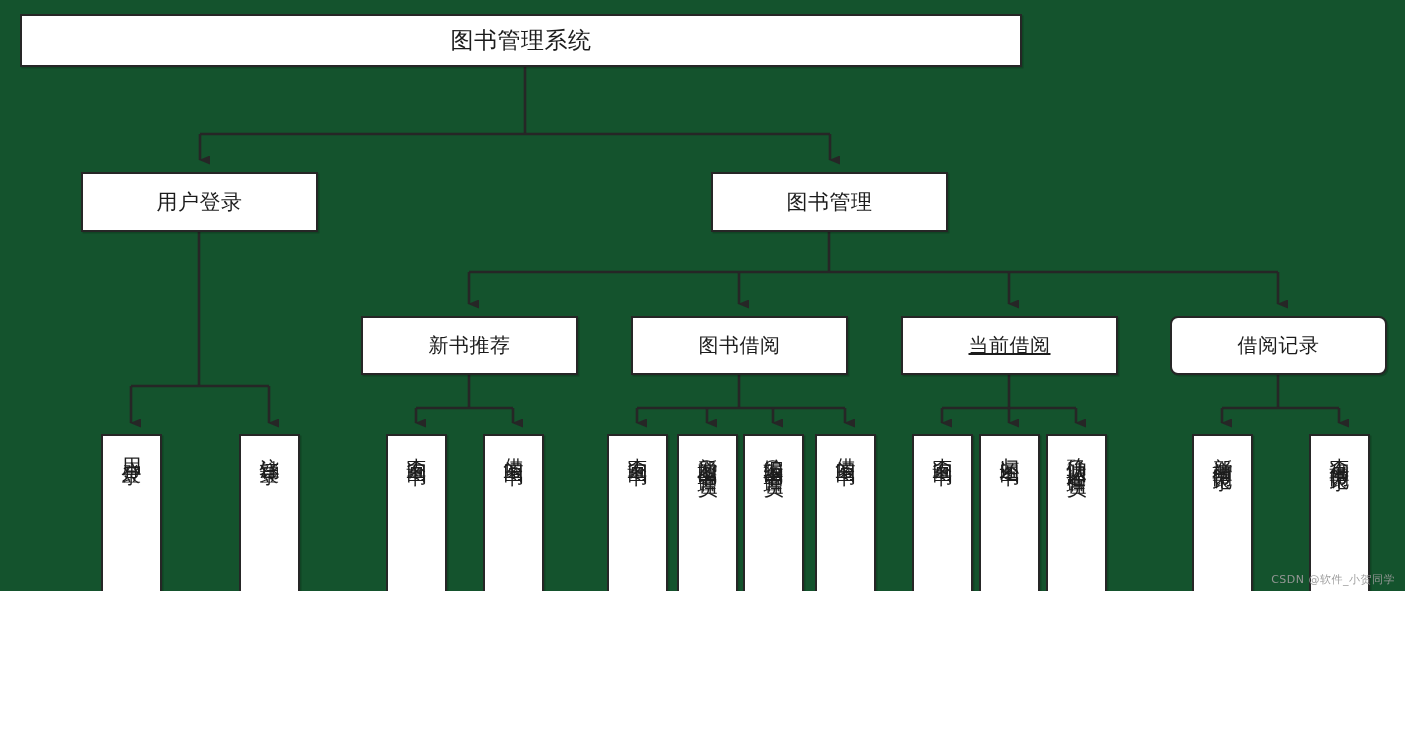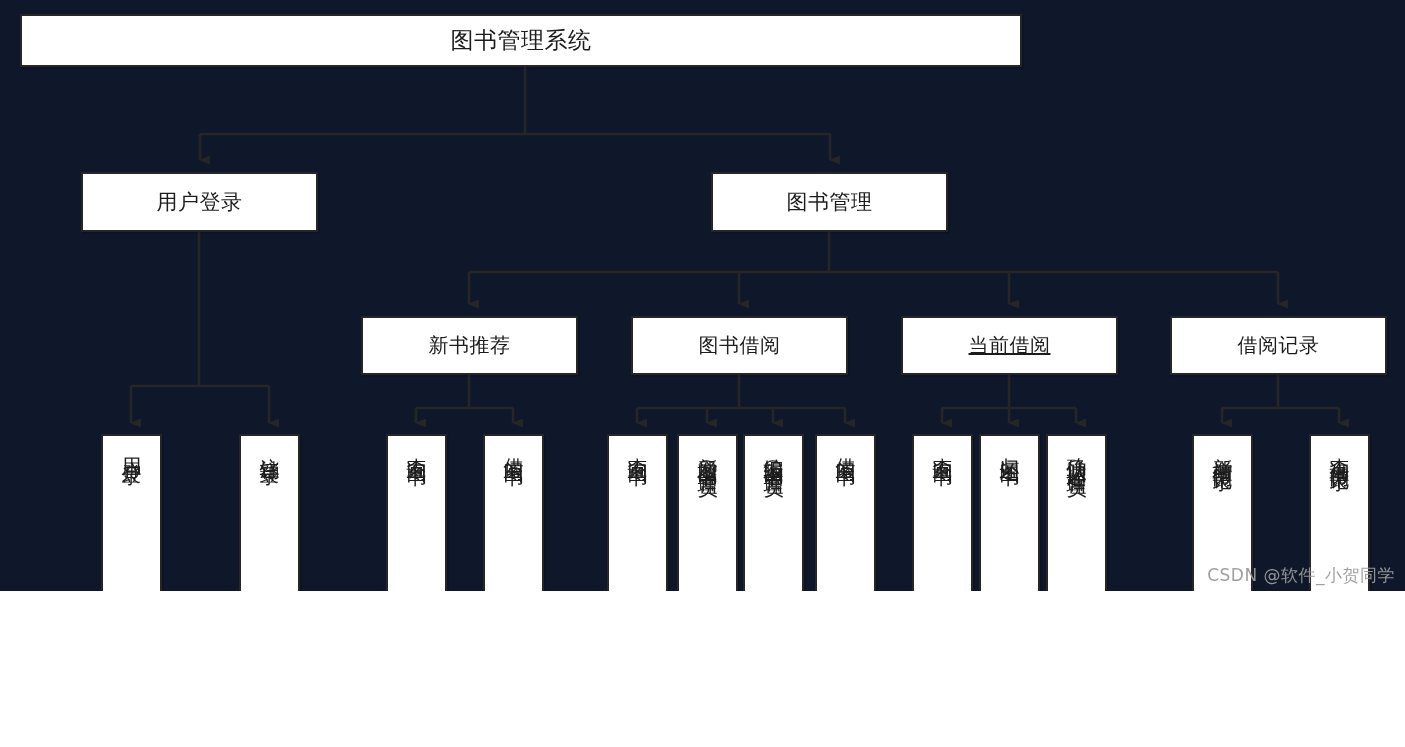--- a/index.html
+++ b/index.html
@@ -5,21 +5,21 @@
 <style>
   html,body{margin:0;padding:0;background:#ffffff;}
   body{
     font-family:"DejaVu Sans","Liberation Sans",sans-serif;
     color:#1a1a1a;
   }
   #canvas{
     position:relative;
     width:1405px;
     height:591px;
-    background:#0f172a;
+    background:#14532d;
     overflow:hidden;
   }
   
   #wires{
     position:absolute;
     left:0; top:0;
     width:1405px; height:747px;
     pointer-events:none;
   }
   
@@ -58,21 +58,21 @@
     font-size:20px;
     line-height:1.05;
     letter-spacing:3px;
     white-space:pre;
   }
   
   #watermark{
     position:absolute;
     right:10px;
     bottom:4px;
-    font-size:17px;
+    font-size:11px;
     color:#9a9a9a;
     letter-spacing:0.5px;
     white-space:nowrap;
     opacity:0.95;
   }
 </style>
 </head>
 <body>
 
 <div id="canvas">
@@ -146,21 +146,21 @@
   </div>
 
   <div class="node h3" style="left:631px; top:316px; width:217px; height:59px;text-align:right;">
     <span class="label">图书借阅</span>
   </div>
 
   <div class="node h3" style="left:901px; top:316px; width:217px; height:59px;text-decoration:underline;">
     <span class="label">当前借阅</span>
   </div>
 
-  <div class="node h3" style="left:1170px; top:316px; width:217px; height:59px;">
+  <div class="node h3" style="left:1170px; top:316px; width:217px; height:59px;border-radius:8px;">
     <span class="label">借阅记录</span>
   </div>
 
   <div class="node leaf" style="left:101px; top:434px; width:61px; height:300px;">
     <span class="label">用户登录</span>
   </div>
 
   <div class="node leaf" style="left:239px; top:434px; width:61px; height:300px;">
     <span class="label">注销登录</span>
   </div>

